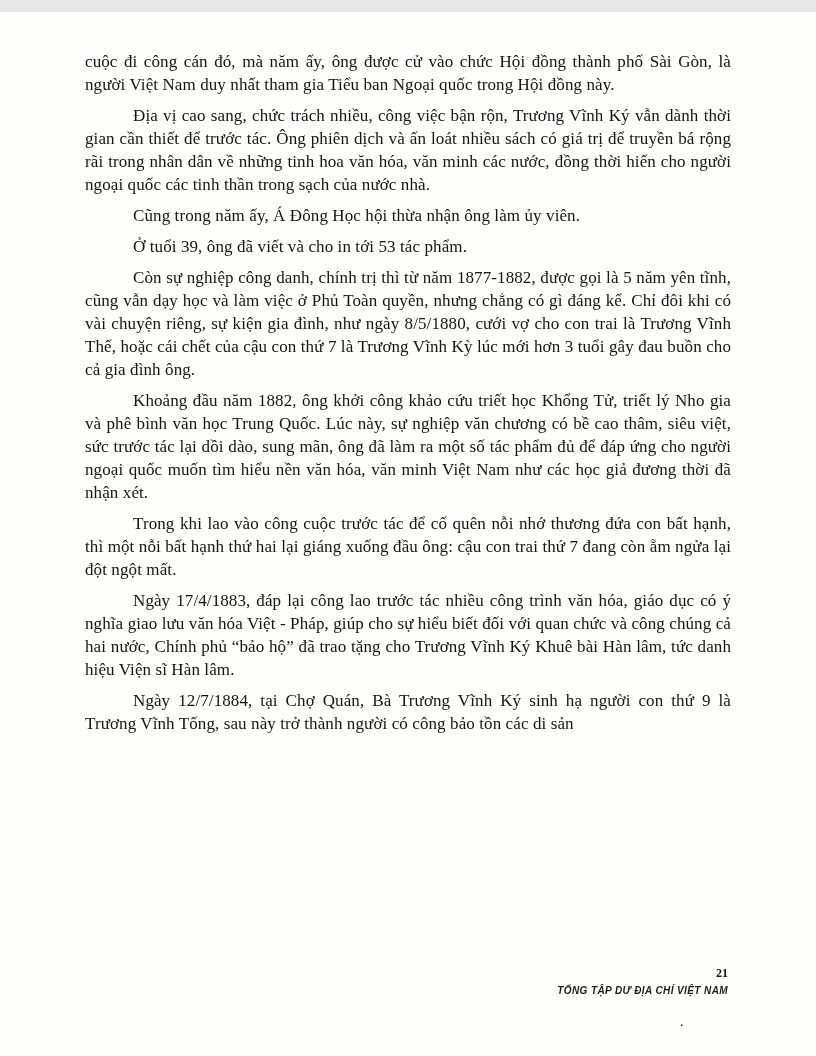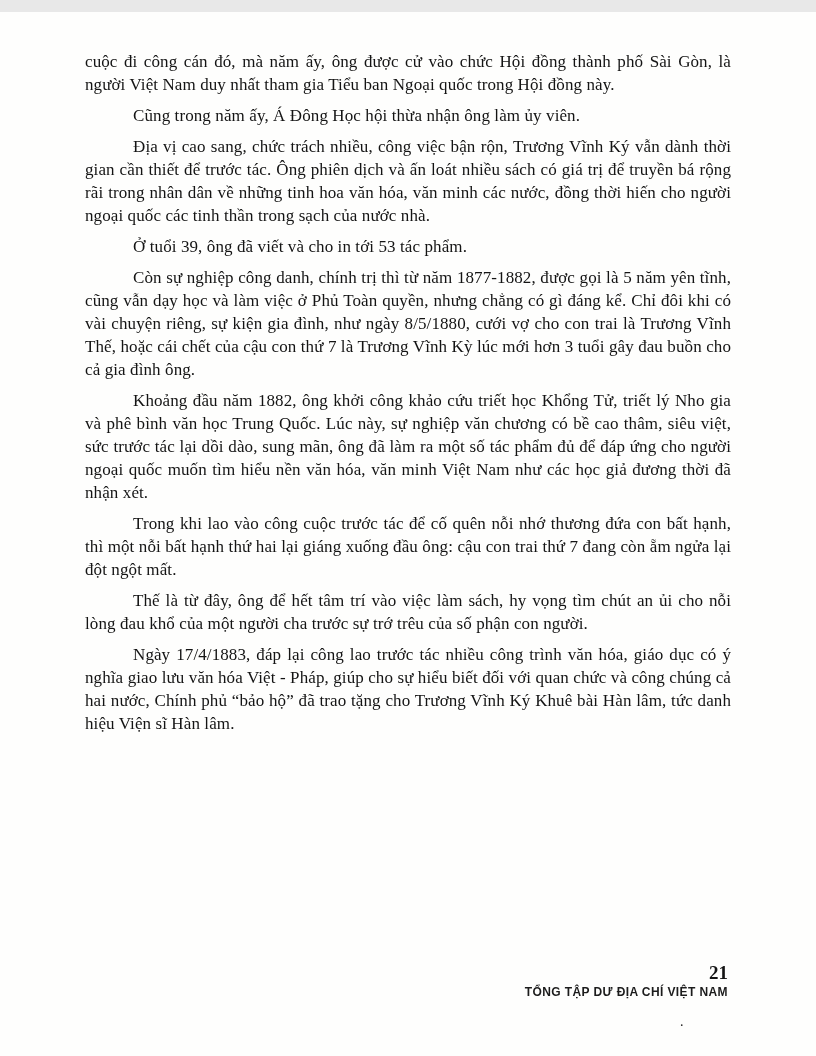--- a/index.html
+++ b/index.html
@@ -35,57 +35,58 @@
   .text-block p.indent {
     text-indent: 48px;
   }
   .footer {
     position: absolute;
     right: 88px;
     top: 950px;
     text-align: right;
   }
   .page-number {
-    font-size: 19px;
+    font-size: 12px;
     line-height: 22px;
     font-weight: bold;
     font-family: "Liberation Serif", serif;
   }
   .running-title {
     margin-top: 1px;
-    font-size: 12px;
+    font-size: 10px;
     font-weight: bold;
     letter-spacing: 0.4px;
     white-space: nowrap;
     font-family: "Liberation Sans", sans-serif;
     color: #1c1c1c;
+    font-style: italic;
   }
   .footer-mark {
     position: absolute;
     left: 680px;
     top: 1002px;
     font-size: 14px;
     color: #222;
   }
 </style>
 </head>
 <body>
 
 <div class="page">
 
   <div class="text-block" id="paragraph-container">
       <p class="">cuộc đi công cán đó, mà năm ấy, ông được cử vào chức Hội đồng thành phố Sài Gòn, là người Việt Nam duy nhất tham gia Tiểu ban Ngoại quốc trong Hội đồng này.</p>
+      <p class="indent">Địa vị cao sang, chức trách nhiều, công việc bận rộn, Trương Vĩnh Ký vẫn dành thời gian cần thiết để trước tác. Ông phiên dịch và ấn loát nhiều sách có giá trị để truyền bá rộng rãi trong nhân dân về những tinh hoa văn hóa, văn minh các nước, đồng thời hiến cho người ngoại quốc các tinh thần trong sạch của nước nhà.</p>
       <p class="indent">Cũng trong năm ấy, Á Đông Học hội thừa nhận ông làm ủy viên.</p>
-      <p class="indent">Địa vị cao sang, chức trách nhiều, công việc bận rộn, Trương Vĩnh Ký vẫn dành thời gian cần thiết để trước tác. Ông phiên dịch và ấn loát nhiều sách có giá trị để truyền bá rộng rãi trong nhân dân về những tinh hoa văn hóa, văn minh các nước, đồng thời hiến cho người ngoại quốc các tinh thần trong sạch của nước nhà.</p>
       <p class="indent">Ở tuổi 39, ông đã viết và cho in tới 53 tác phẩm.</p>
       <p class="indent">Còn sự nghiệp công danh, chính trị thì từ năm 1877-1882, được gọi là 5 năm yên tĩnh, cũng vẫn dạy học và làm việc ở Phủ Toàn quyền, nhưng chẳng có gì đáng kể. Chỉ đôi khi có vài chuyện riêng, sự kiện gia đình, như ngày 8/5/1880, cưới vợ cho con trai là Trương Vĩnh Thế, hoặc cái chết của cậu con thứ 7 là Trương Vĩnh Kỳ lúc mới hơn 3 tuổi gây đau buồn cho cả gia đình ông.</p>
       <p class="indent">Khoảng đầu năm 1882, ông khởi công khảo cứu triết học Khổng Tử, triết lý Nho gia và phê bình văn học Trung Quốc. Lúc này, sự nghiệp văn chương có bề cao thâm, siêu việt, sức trước tác lại dồi dào, sung mãn, ông đã làm ra một số tác phẩm đủ để đáp ứng cho người ngoại quốc muốn tìm hiểu nền văn hóa, văn minh Việt Nam như các học giả đương thời đã nhận xét.</p>
       <p class="indent">Trong khi lao vào công cuộc trước tác để cố quên nỗi nhớ thương đứa con bất hạnh, thì một nỗi bất hạnh thứ hai lại giáng xuống đầu ông: cậu con trai thứ 7 đang còn ẵm ngửa lại đột ngột mất.</p>
-      <p class="indent">Thế là từ đây, ông để hết tâm trí vào việc làm sách, hy vọng tìm chút an ủi cho nỗi lòng đau khổ của một người cha trước sự trớ trêu của số phận con người.</p>
       <p class="indent">Ngày 17/4/1883, đáp lại công lao trước tác nhiều công trình văn hóa, giáo dục có ý nghĩa giao lưu văn hóa Việt - Pháp, giúp cho sự hiểu biết đối với quan chức và công chúng cả hai nước, Chính phủ “bảo hộ” đã trao tặng cho Trương Vĩnh Ký Khuê bài Hàn lâm, tức danh hiệu Viện sĩ Hàn lâm.</p>
+      <p class="indent">Ngày 12/7/1884, tại Chợ Quán, Bà Trương Vĩnh Ký sinh hạ người con thứ 9 là Trương Vĩnh Tống, sau này trở thành người có công bảo tồn các di sản</p>
     </div>
 
   <div class="footer">
     <div class="page-number">21</div>
     <div class="running-title">TỔNG TẬP DƯ ĐỊA CHÍ VIỆT NAM</div>
   </div>
 
   <div class="footer-mark">.</div>
 
 </div>

